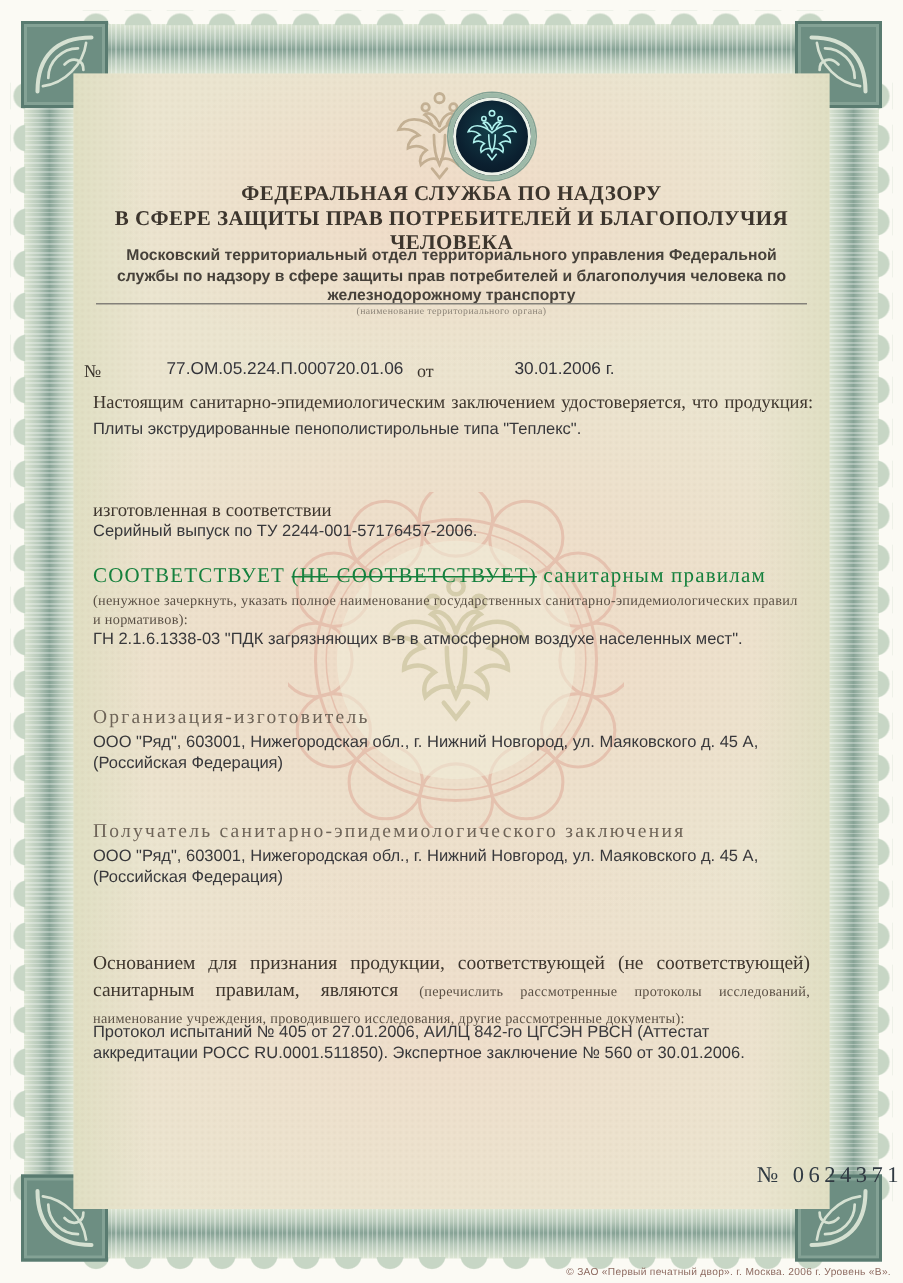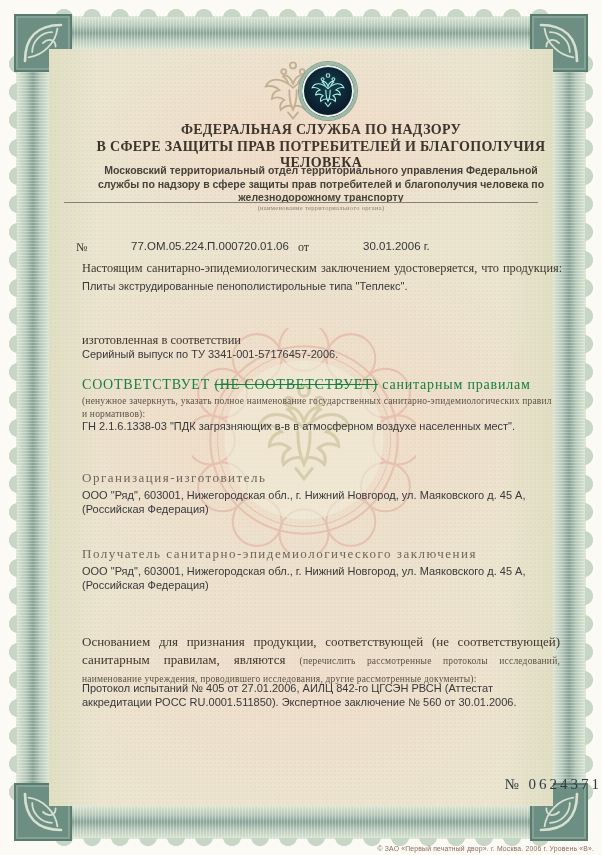--- a/index.html
+++ b/index.html
@@ -46,21 +46,21 @@
     background-color:var(--paper,#ebe5d0);background-size:4px 4px,100% 100%,100% 100%,100% 100%,100% 100%;}
   
   .eagle-wm{position:absolute;left:261px;top:58px;width:64px;height:68px;color:#a8916f;opacity:.6;}
   .rosette{position:absolute;left:192px;top:328px;width:224px;height:224px;}
   .holo{position:absolute;left:299px;top:62px;width:58px;height:58px;border-radius:50%;
     background:radial-gradient(circle at 50% 42%, #15414b 0%, var(--hologram_navy,#0b2030) 58%, #071420 100%);
     border:3px solid var(--hologram_ring,#9db9a8);box-sizing:border-box;
     box-shadow:inset 0 0 0 2px #edf2e9, 0 0 0 1px #83a193;display:flex;align-items:center;justify-content:center;}
   .holo svg{width:36px;height:40px;color:#aef0ec;}
   
-  .tb{position:absolute;left:62px;width:478px;color:var(--text,#3a332c);margin-left:20px;}
+  .tb{position:absolute;left:62px;width:478px;color:var(--text,#3a332c);}
   .center{text-align:center;}
   .agency{font-weight:bold;font-size:14px;letter-spacing:.3px;color:#3c352d;}
   .territorial{font-family:"Liberation Sans",sans-serif;font-weight:bold;font-size:10.5px;
     line-height:1.3;color:#46413a;left:66px;width:470px;}
   .rule{position:absolute;left:64px;width:474px;border-top:1px solid #84817a;}
   .caption{font-size:6.5px;color:#8a8276;letter-spacing:.3px;}
   .doc-title{font-size:19px;font-weight:600;letter-spacing:.4px;color:#332d27;}
   .numrow{height:16px;font-size:12px;}
   .numrow span{position:absolute;top:0;}
   .num-label{left:56px;} .from-label{left:278px;}
@@ -176,21 +176,21 @@
     <span class="num-label">№</span>
     <span class="num-value">77.ОМ.05.224.П.000720.01.06</span>
     <span class="from-label">от</span>
     <span class="date-value">30.01.2006 г.</span>
   </div>
 
   <div class="tb statement label-serif" style="top:261px">Настоящим санитарно-эпидемиологическим заключением удостоверяется, что продукция:</div>
   <div class="tb typed" style="top:279px">Плиты экструдированные пенополистирольные типа "Теплекс".</div>
 
   <div class="tb label-serif" style="top:333px">изготовленная в соответствии</div>
-  <div class="tb typed" style="top:347px">Серийный выпуск по ТУ 3341-001-57176457-2006.</div>
+  <div class="tb typed" style="top:347px">Серийный выпуск по ТУ 2244-001-57176457-2006.</div>
 
   <div class="tb conf" style="top:377px">
     <span>СООТВЕТСТВУЕТ</span>
     <span class="strike">(НЕ СООТВЕТСТВУЕТ)</span>
     <span>санитарным правилам</span>
   </div>
   <div class="tb smallprint" style="top:395px">(ненужное зачеркнуть, указать полное наименование государственных санитарно-эпидемиологических правил и нормативов):</div>
   <div class="tb typed" style="top:419px">ГН 2.1.6.1338-03 "ПДК загрязняющих в-в в атмосферном воздухе населенных мест".</div>
 
   <div class="tb sect-label" style="top:470px">Организация-изготовитель</div>

